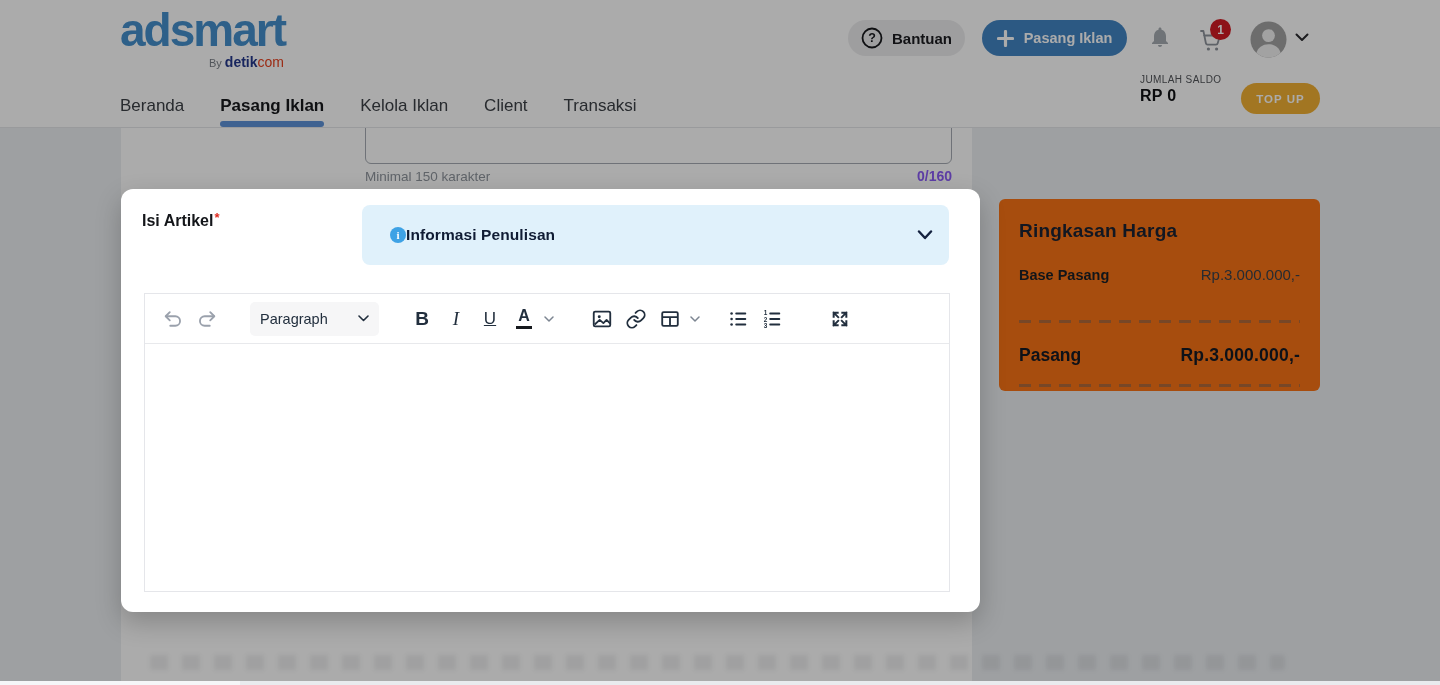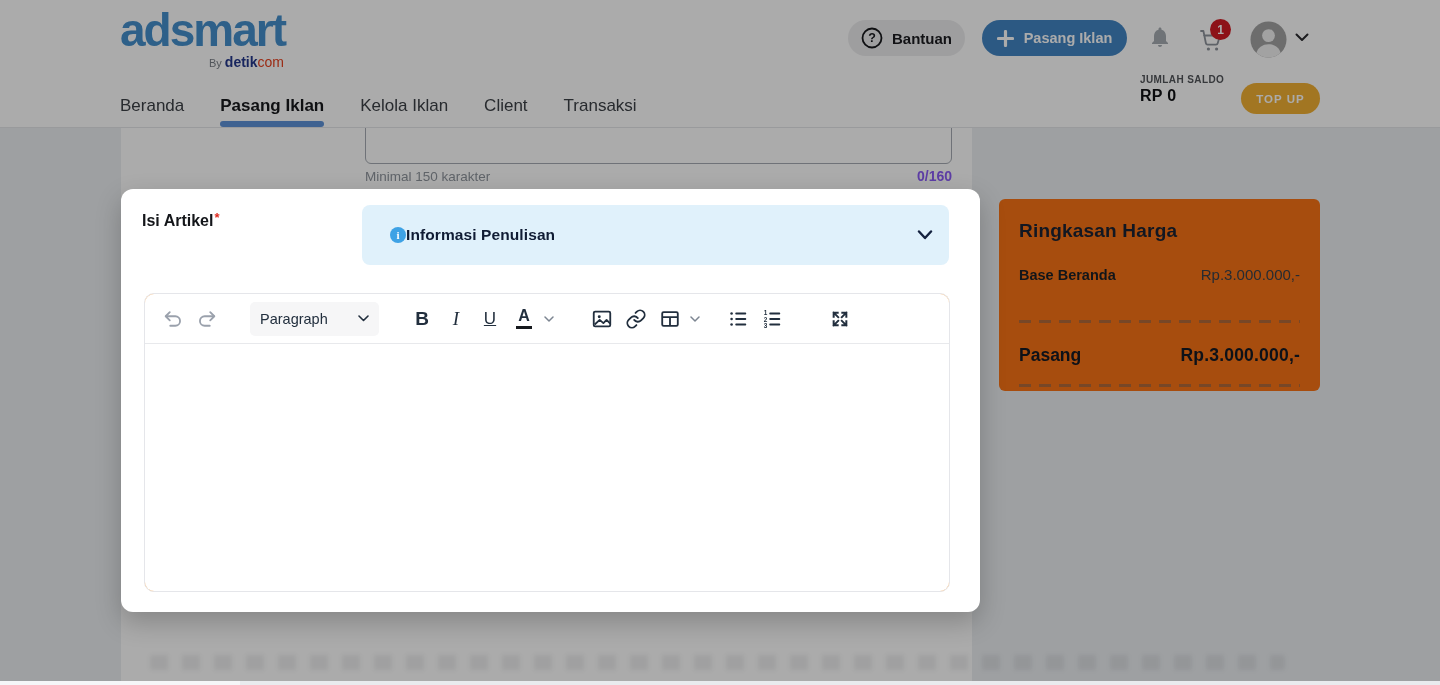--- a/index.html
+++ b/index.html
@@ -26,21 +26,21 @@
   .btn-help { display:flex; align-items:center; justify-content:center; gap:9px; width:117px; height:36px; border-radius:18px; background:#ececee; font-size:15px; font-weight:bold; color:#1b1c20; }
   .btn-post { display:flex; align-items:center; justify-content:center; gap:10px; width:145px; height:36px; margin-left:17px; border-radius:18px; background:#4285c4; color:#ffffff; font-size:14.5px; font-weight:bold; }
   .btn-post .plus { display:flex; }
   .icon-bell { position:absolute; left:1148px; top:25px; }
   .icon-cart { position:absolute; left:1198px; top:27px; }
   .cart-badge { position:absolute; left:1210px; top:19px; width:21px; height:21px; border-radius:50%; background:#d21c24; color:#fff; font-size:12px; font-weight:bold; display:flex; align-items:center; justify-content:center; }
   .avatar { position:absolute; left:1250px; top:21px; }
   .hdr-caret { position:absolute; left:1295px; top:33px; }
 
   .saldo { position:absolute; left:1140px; top:74px; }
-  .saldo-label { font-size:10px; font-weight:bold; letter-spacing:0.4px; color:#52555a; }
+  .saldo-label { font-size:10px; font-weight:normal; letter-spacing:0.4px; color:#52555a; }
   .saldo-amount { margin-top:2px; font-size:16px; font-weight:bold; color:#101114; letter-spacing:0.3px; }
   .btn-topup { position:absolute; left:1241px; top:83px; width:79px; height:31px; border-radius:16px; background:#f2b033; color:#ffffff; font-size:11.5px; font-weight:bold; letter-spacing:1px; display:flex; align-items:center; justify-content:center; }
 
   
   .form-card { position:absolute; left:121px; top:128px; width:851px; height:557px; background:#ffffff; }
   .lead-box { position:absolute; left:365px; top:116px; width:587px; height:48px; background:#ffffff; border:1.5px solid #a6abb3; border-radius:6px; z-index:1; }
   .lead-hint { position:absolute; left:365px; top:169px; font-size:13.5px; color:#8f959d; }
   .lead-counter { position:absolute; left:752px; top:168px; width:200px; text-align:right; font-size:14px; font-weight:bold; color:#8b5cf6; }
   .dash-row { position:absolute; left:150px; top:655px; width:1135px; height:15px;
     background:repeating-linear-gradient(90deg, rgba(26,34,44,0.07) 0 18px, rgba(0,0,0,0) 18px 32px);
@@ -67,21 +67,21 @@
 
   
   .spot { position:absolute; left:121px; top:189px; width:859px; height:423px; background:#ffffff; border-radius:12px; box-shadow:0 10px 26px rgba(0,0,0,0.22); z-index:20; }
   .spot-label { position:absolute; left:21px; top:21px; font-size:16px; font-weight:bold; color:#14161a; }
   .spot-label .req { color:#e02b20; font-size:13px; vertical-align:4px; margin-left:1px; }
   .accordion { position:absolute; left:241px; top:16px; width:587px; height:60px; border-radius:8px; background:#e0f1fb; display:flex; align-items:center; padding:0 16px 0 28px; }
   .acc-info { width:16px; height:16px; border-radius:50%; background:#3ea2e5; color:#ffffff; font-size:11px; font-weight:bold; display:flex; align-items:center; justify-content:center; flex:0 0 auto; font-family:"Liberation Serif", serif; }
   .acc-title { font-size:15.5px; font-weight:bold; color:#101c34; letter-spacing:0.1px; }
   .acc-caret { margin-left:auto; }
 
-  .editor { position:absolute; left:23px; top:104px; width:806px; height:299px; border:1px solid #e5e6ea; border-radius:10px; background:#fdba74; overflow:hidden; }
+  .editor { position:absolute; left:23px; top:104px; width:806px; height:299px; border:1px solid #e5e6ea; border-radius:0; background:#fdba74; overflow:hidden; }
   .toolbar { height:49px; display:flex; align-items:center; padding:0 8px 0 11px; background:#ffffff; }
   .tb-btn { width:34px; height:34px; display:flex; align-items:center; justify-content:center; border-radius:3px; flex:0 0 auto; }
   .tb-gap { width:26px; flex:0 0 auto; }
   .tb-gap-s { width:28px; flex:0 0 auto; }
   .tb-gap-t { width:18px; flex:0 0 auto; }
   .tb-gap-f { width:34px; flex:0 0 auto; }
   .tb-select { width:129px; height:34px; background:#f6f6f7; border-radius:5px; display:flex; align-items:center; padding:0 10px; flex:0 0 auto; }
   .tb-select .lbl { font-size:14.5px; color:#222f3e; }
   .tb-select .car { margin-left:auto; }
   .glyph { font-size:18px; color:#222f3e; line-height:1; }
@@ -184,21 +184,21 @@
 
     <div class="lead-box"></div>
     <div class="lead-hint">Minimal 150 karakter</div>
     <div class="lead-counter">0/160</div>
 
     <div class="dash-row"></div>
 
     <div class="price-panel">
       <div class="pp-title">Ringkasan Harga</div>
       <div class="pp-row">
-        <span class="pp-label">Base Beranda</span>
+        <span class="pp-label">Base Pasang</span>
         <span class="pp-value">Rp.3.000.000,-</span>
       </div>
       <div class="pp-sep1"></div>
       <div class="pp-total">
         <span class="pp-tlabel">Pasang</span>
         <span class="pp-tvalue">Rp.3.000.000,-</span>
       </div>
       <div class="pp-sep2"></div>
     </div>
   </div>

